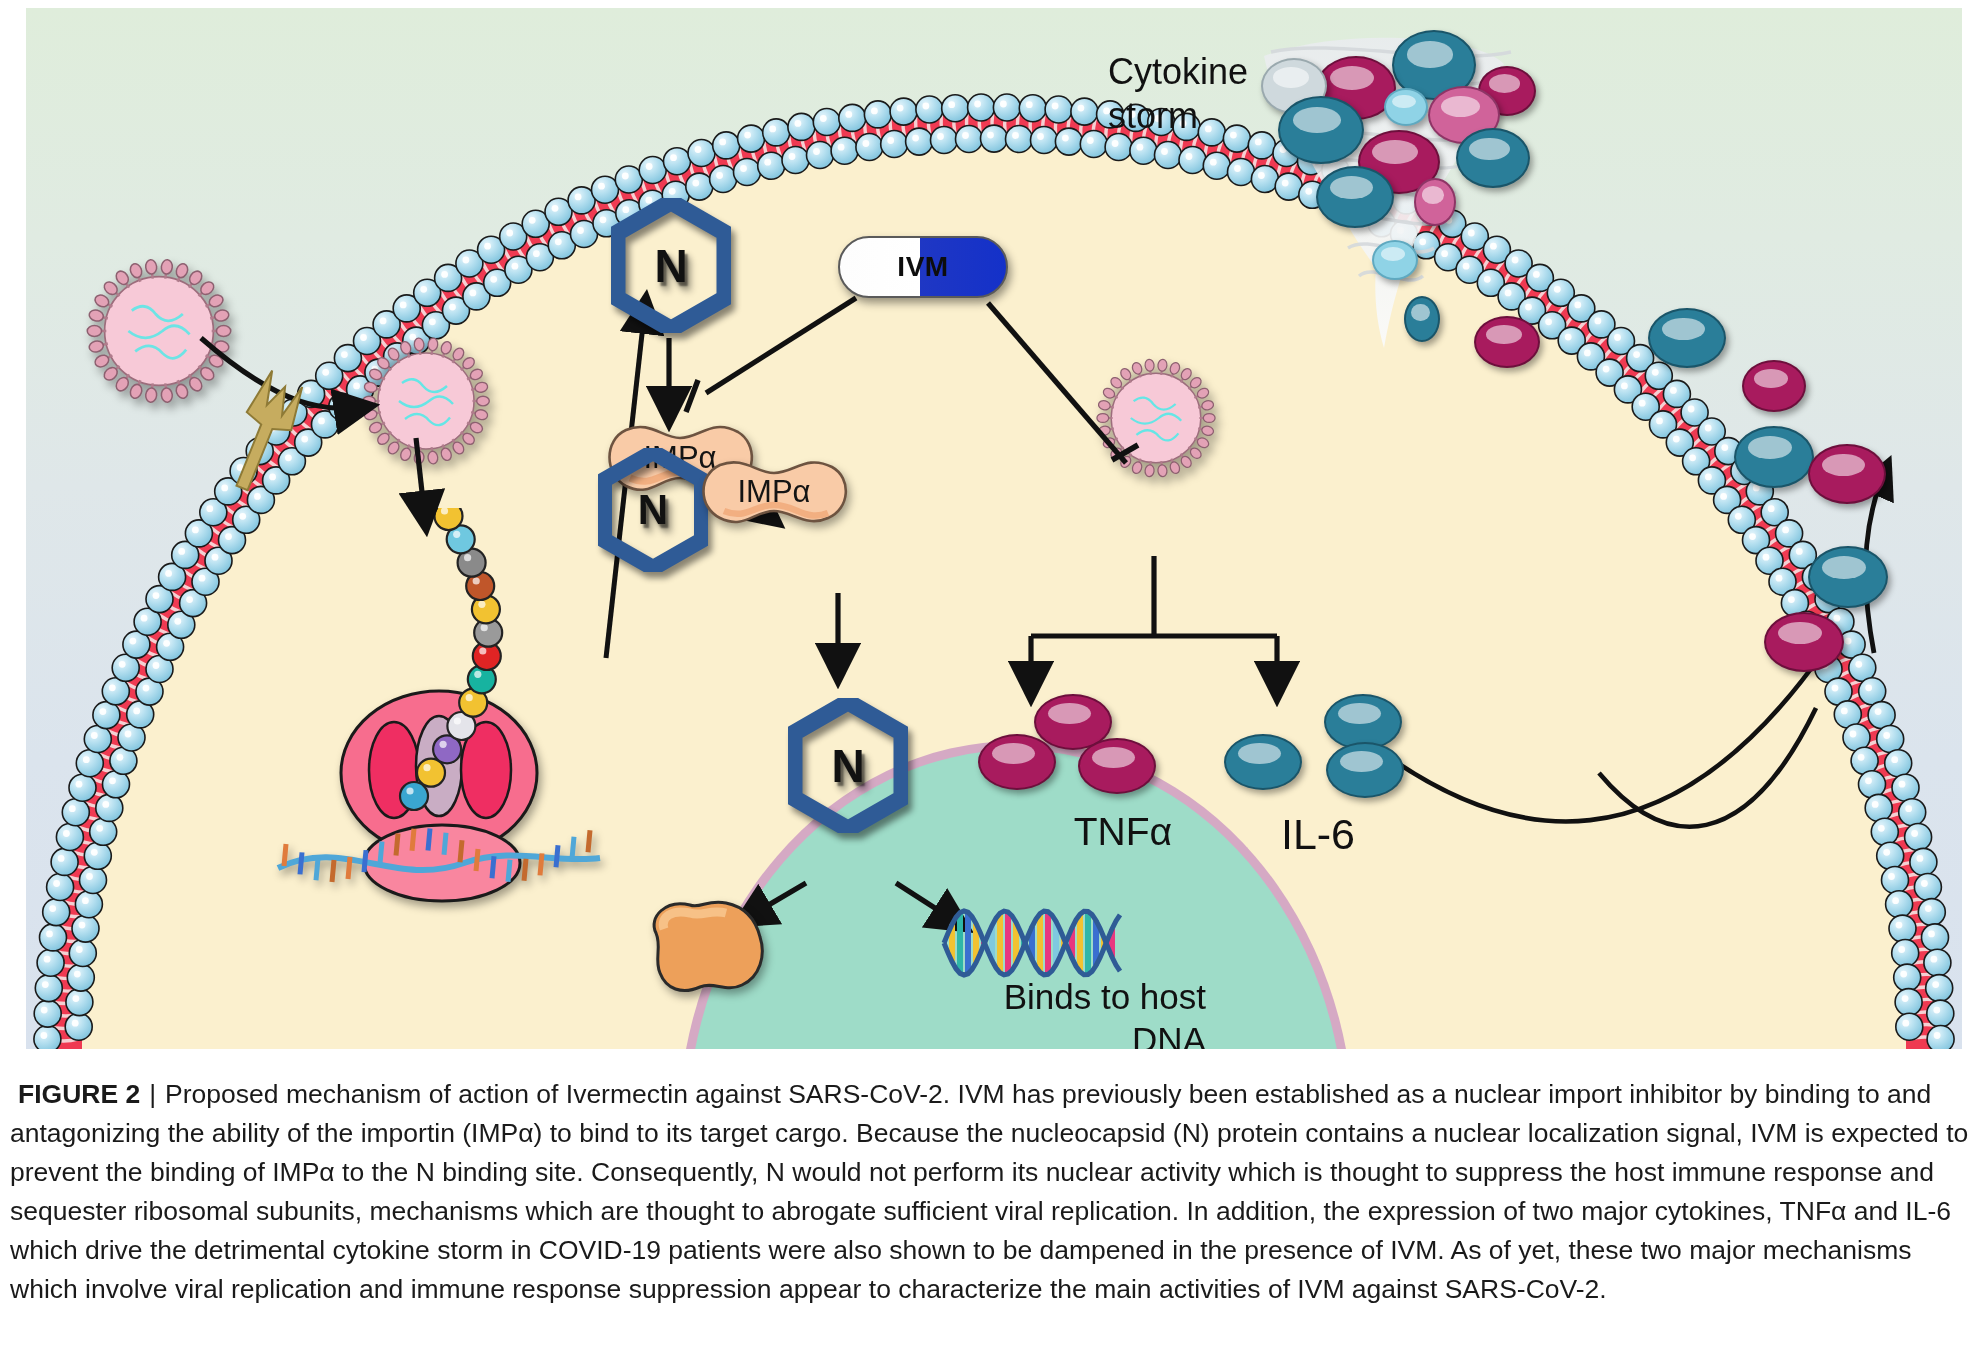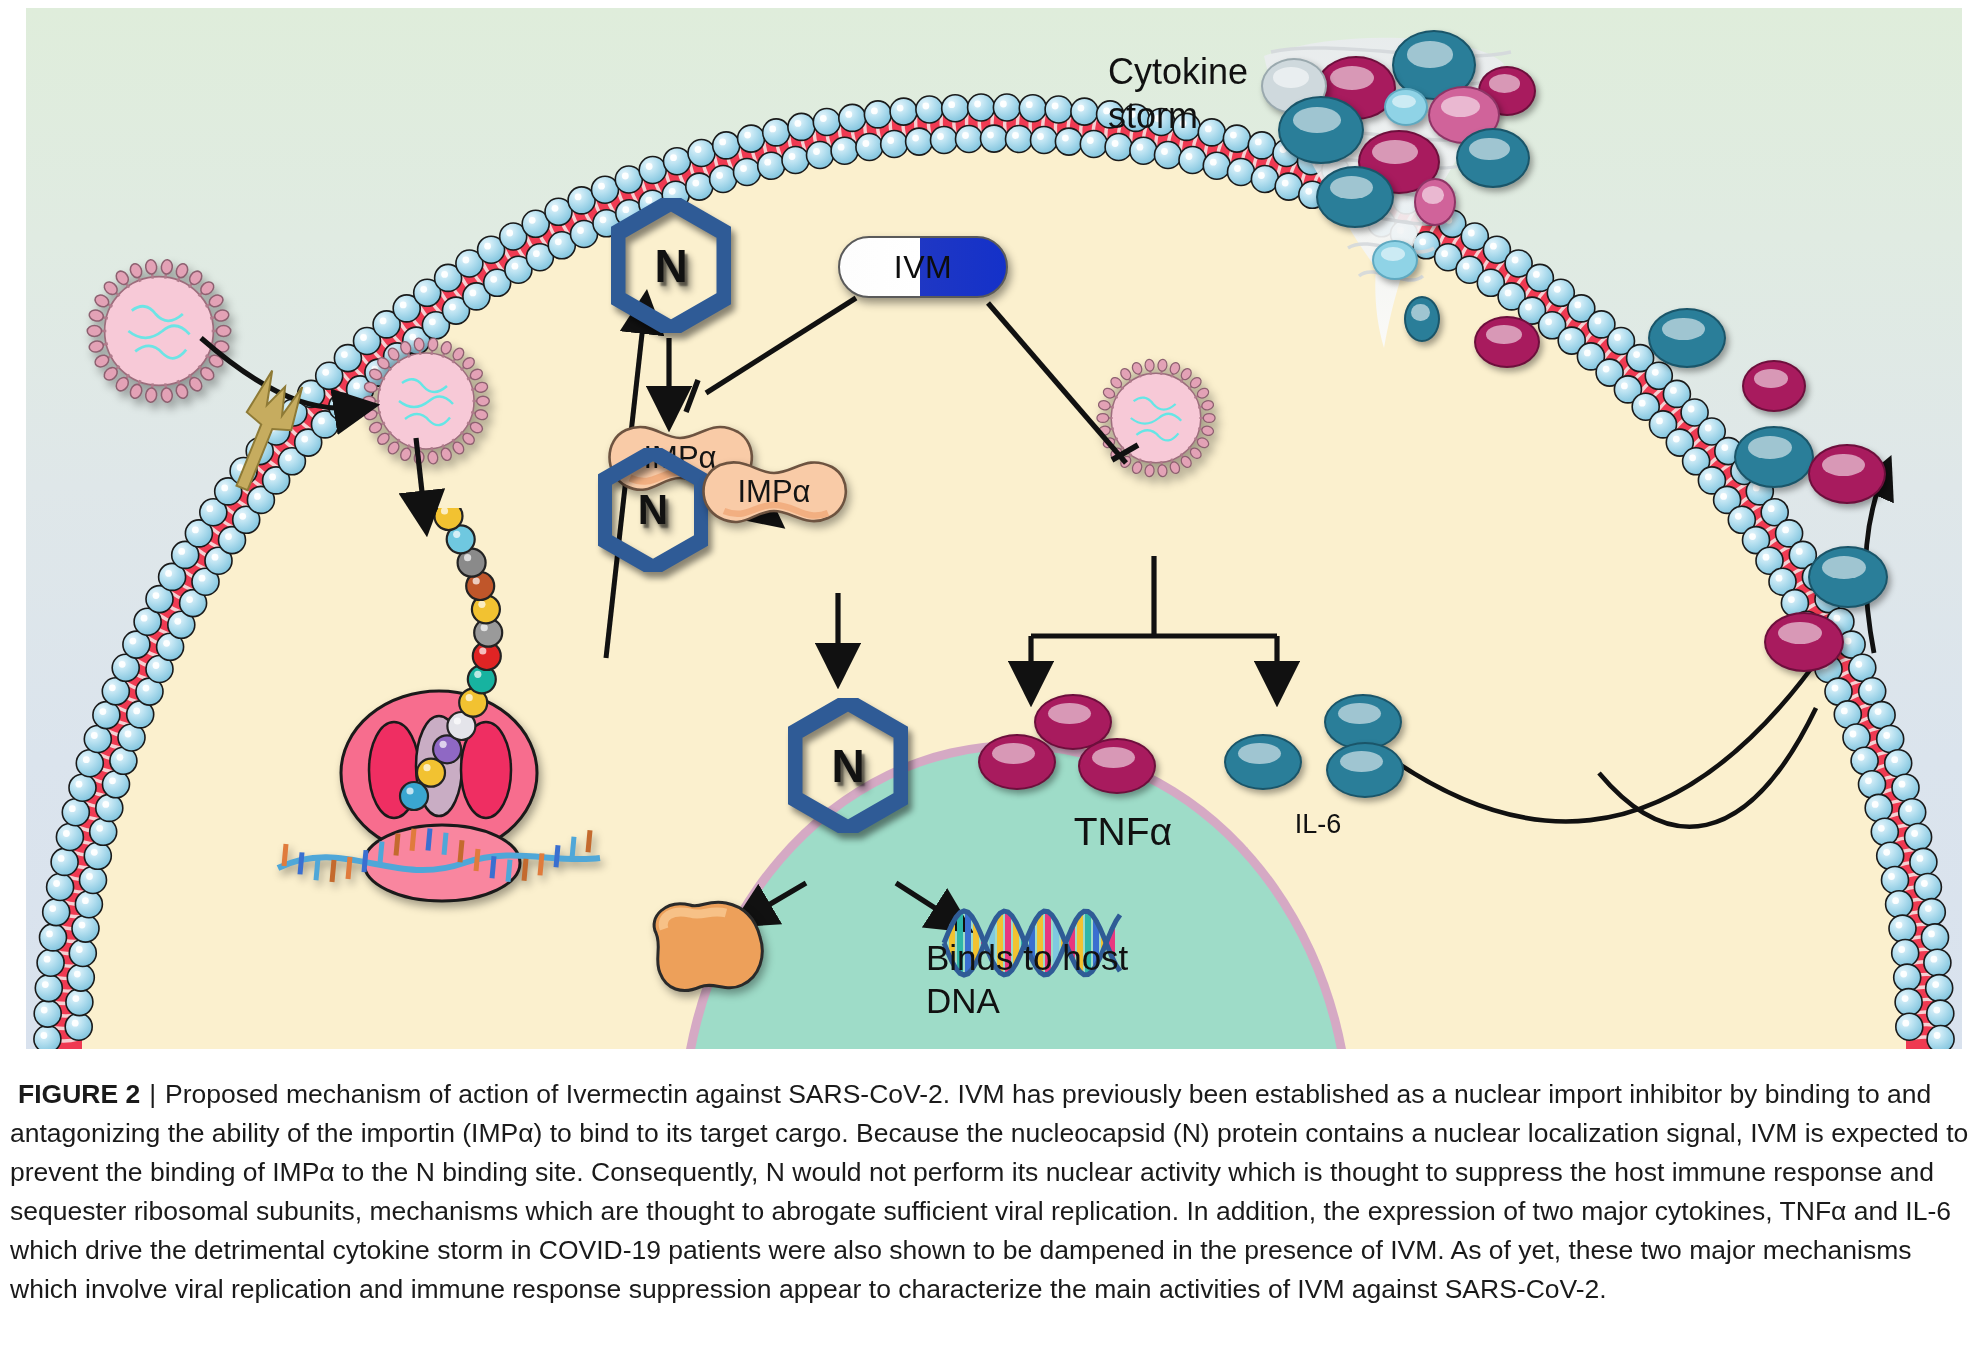--- a/index.html
+++ b/index.html
@@ -67,21 +67,21 @@
   }
 
   
   .capsule{
     position:absolute;width:170px;height:62px;border-radius:31px;
     background:linear-gradient(90deg,#fdfdfd 0%,#ffffff 48%,#1f37c4 48%,#1431c9 100%);
     border:2.5px solid #5a5a5a;box-sizing:border-box;
     filter:drop-shadow(3px 5px 4px rgba(0,0,0,.4));
     display:flex;align-items:center;justify-content:center;
   }
-  .capsule .lbl{font-weight:normal;color:#0d0d0d;font-size:32px;letter-spacing:.5px;}
+  .capsule .lbl{font-weight:bold;color:#0d0d0d;font-size:28px;letter-spacing:.5px;}
 
   
   .blob{
     position:absolute;
     filter:drop-shadow(3px 5px 4px rgba(0,0,0,.35));
     display:flex;align-items:center;justify-content:center;
   }
   .blob .lbl{position:relative;z-index:3;font-size:31px;color:#141414;}
 
   
@@ -1192,36 +1192,36 @@
           <line x1="144" y1="26.3" x2="144" y2="83.7" stroke="#f2c231" stroke-width="6"></line>
           <line x1="152" y1="23.4" x2="152" y2="86.6" stroke="#2fb6a8" stroke-width="6"></line>
           <line x1="160" y1="32.4" x2="160" y2="77.6" stroke="#3a6fd0" stroke-width="6"></line>
           <line x1="168" y1="49.7" x2="168" y2="60.3" stroke="#f2c231" stroke-width="6"></line>
           <line x1="176" y1="69.0" x2="176" y2="41.0" stroke="#e8377f" stroke-width="6"></line>
           <path d="M8,55.0 12,64.8 16,73.6 20,80.7 24,85.3 28,87.0 32,85.7 36,81.4 40,74.7 44,66.0 48,56.3 52,46.5 56,37.5 60,30.2 64,25.2 68,23.1 72,24.0 76,27.8 80,34.3 84,42.7 88,52.3 92,62.2 96,71.4 100,79.0 104,84.3 108,86.8 112,86.3 116,82.8 120,76.7 124,68.5 128,59.0 132,49.1 136,39.8 140,31.9 144,26.3 148,23.3 152,23.4 156,26.5 160,32.4 164,40.3 168,49.7 172,59.6 176,69.0 180,77.1 184,83.1 " fill="none" stroke="#2f5b96" stroke-width="5"></path>
           <path d="M8,55.0 12,45.2 16,36.4 20,29.3 24,24.7 28,23.0 32,24.3 36,28.6 40,35.3 44,44.0 48,53.7 52,63.5 56,72.5 60,79.8 64,84.8 68,86.9 72,86.0 76,82.2 80,75.7 84,67.3 88,57.7 92,47.8 96,38.6 100,31.0 104,25.7 108,23.2 112,23.7 116,27.2 120,33.3 124,41.5 128,51.0 132,60.9 136,70.2 140,78.1 144,83.7 148,86.7 152,86.6 156,83.5 160,77.6 164,69.7 168,60.3 172,50.4 176,41.0 180,32.9 184,26.9 " fill="none" stroke="#2f5b96" stroke-width="5"></path>
         </g>
     </svg>
 
-    <div class="txt" style="left:900px;top:929px;width:280px;font-size:35px;text-align:left;z-index:7">Binds to host
+    <div class="txt" style="left:900px;top:968px;width:280px;font-size:35px;text-align:right;z-index:7">Binds to host
 DNA</div>
 
     <div class="abs" style="left:946px;top:682px;width:200px;height:110px;z-index:6">
       <div class="cyto" style="left:62px;top:4px;width:74px;height:52px;background:#a81b5e;border:2px solid #6d0f3c"></div>
       <div class="cyto" style="left:6px;top:44px;width:74px;height:52px;background:#a81b5e;border:2px solid #6d0f3c"></div>
       <div class="cyto" style="left:106px;top:48px;width:74px;height:52px;background:#a81b5e;border:2px solid #6d0f3c"></div>
     </div>
     <div class="txt" style="left:946px;top:800px;width:200px;font-size:39px;text-align:right;z-index:7">TNFα</div>
 
     <div class="abs" style="left:1192px;top:682px;width:200px;height:110px;z-index:6">
       <div class="cyto" style="left:106px;top:4px;width:74px;height:52px;background:#2a7e99;border:2px solid #1a5569"></div>
       <div class="cyto" style="left:6px;top:44px;width:74px;height:52px;background:#2a7e99;border:2px solid #1a5569"></div>
       <div class="cyto" style="left:108px;top:52px;width:74px;height:52px;background:#2a7e99;border:2px solid #1a5569"></div>
     </div>
-    <div class="txt" style="left:1192px;top:800px;width:200px;font-size:27px;text-align:center;z-index:7">IL-6</div>
+    <div class="txt" style="left:1192px;top:800px;width:200px;font-size:43px;text-align:center;z-index:7">IL-6</div>
 
     <div class="txt" style="left:1082px;top:42px;width:230px;font-size:36px;text-align:left;z-index:7">Cytokine
 storm</div>
 
     <svg class="abs" style="left:1200px;top:14px;width:330px;height:330px;z-index:4" viewBox="0 0 330 330">
       <defs>
         <linearGradient id="tg" x1="0" y1="0" x2="0" y2="1">
           <stop offset="0%" stop-color="#e9ecee"></stop>
           <stop offset="60%" stop-color="#f2f4f5"></stop>
           <stop offset="100%" stop-color="#fafbfb"></stop>

